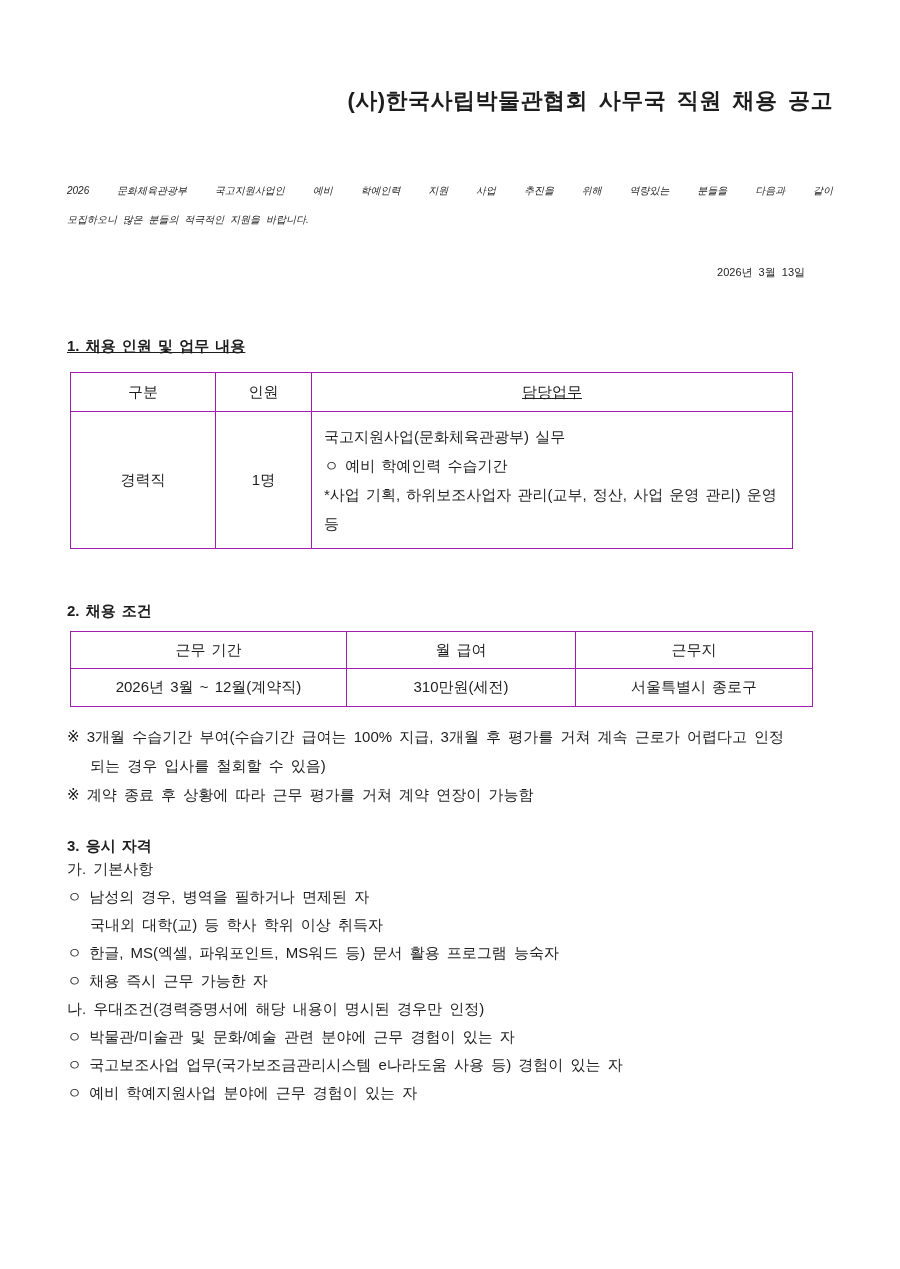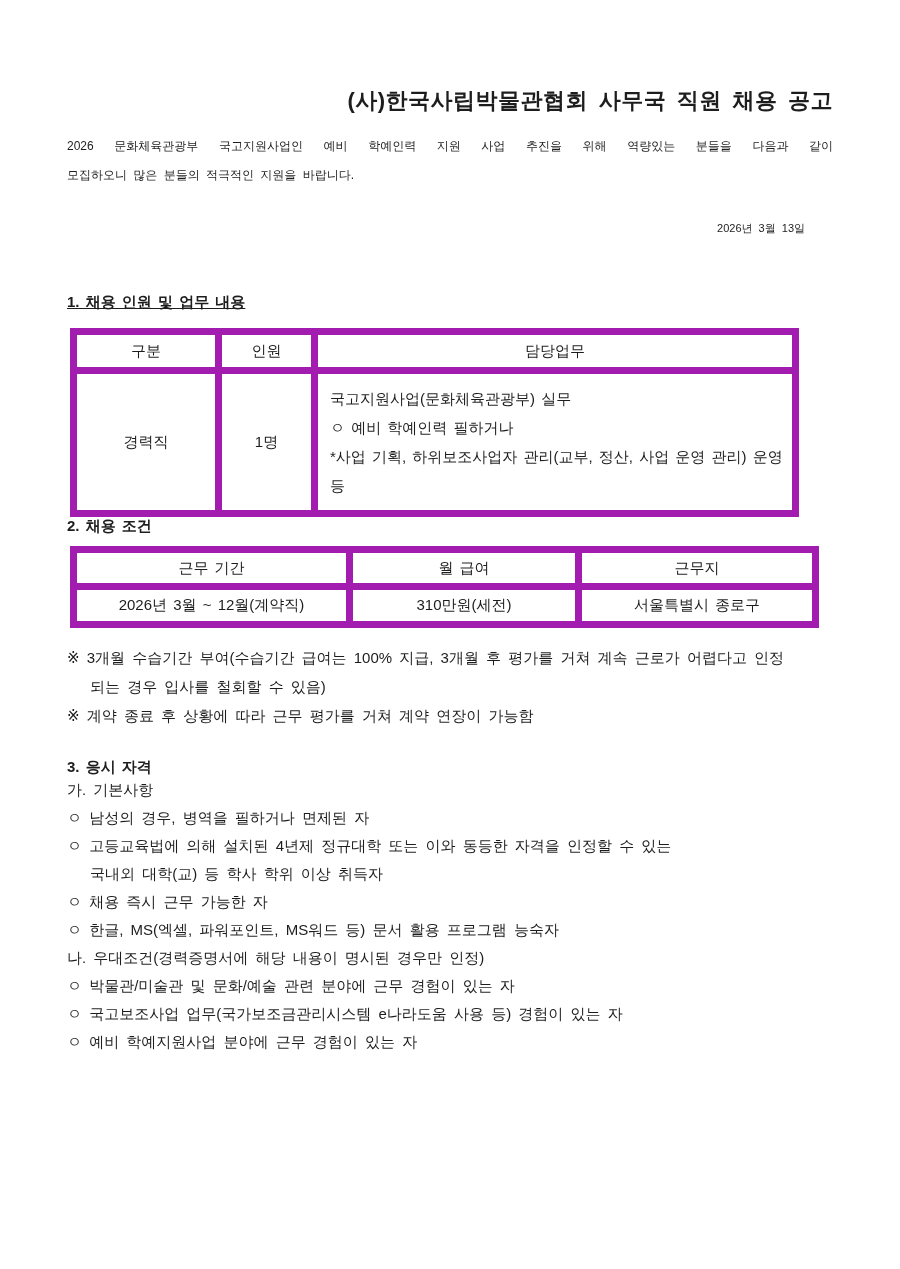--- a/index.html
+++ b/index.html
@@ -19,24 +19,25 @@
   .doc-title {
     margin-top: 86px;
     text-align: right;
     font-size: 22px;
     font-weight: bold;
     letter-spacing: 0.5px;
     line-height: 30px;
     word-spacing: 4px;
   }
   .intro {
-    margin-top: 16px;
-    font-size: 12px;
+    margin-top: 60px;
+    font-size: 10px;
     line-height: 29px;
     word-spacing: 3px;
+    font-style: italic;
   }
   .intro .justify-line {
     text-align: justify;
     text-align-last: justify;
   }
   .doc-date {
     margin-top: 28px;
     text-align: right;
     padding-right: 28px;
     font-size: 11px;
@@ -51,45 +52,45 @@
     line-height: 20px;
     word-spacing: 3px;
   }
   .section-heading {
     font-size: 15px;
     font-weight: bold;
     line-height: 18px;
     word-spacing: 2px;
   }
   .heading-1 { margin-top: 55px; text-decoration: underline; }
-  .heading-2 { }
+  .heading-2 { margin-top: 53px; }
   .heading-3 { margin-top: 28px; }
   table {
     border-collapse: collapse;
     width: 722px;
     margin-left: 3px;
     table-layout: fixed;
   }
   .table-1 { margin-top: 17px; }
   .table-2 { margin-top: 11px; }
   th, td {
-    border: 7px solid #a21caf;
+    border: 1px solid #a21caf;
     font-size: 15px;
     font-weight: normal;
     text-align: center;
     vertical-align: middle;
     word-spacing: 2px;
   }
   .table-1 th { height: 39px; }
   .table-1 td { height: 101px; }
   .table-2 th { height: 37px; }
   .table-2 td { height: 38px; }
   .table-1 .col-category { width: 145px; }
   .table-1 .col-count    { width: 96px; }
-  .table-1 .col-duties   { width: 481px; }
+  .table-1 .col-duties   { width: 481px; text-decoration: underline; }
   .table-2 .col-period   { width: 276px; }
   .table-2 .col-salary   { width: 229px; }
   .table-2 .col-location { width: 237px; }
   td.duties-cell {
     text-align: left;
     padding: 10px 6px 10px 12px;
   }
   td.duties-cell .duty-line { line-height: 29px; }
   .notes {
     margin-top: 15px;
@@ -127,21 +128,21 @@
         <tr>
       <th class="col-category">구분</th>
       <th class="col-count">인원</th>
       <th class="col-duties">담당업무</th>
     </tr>
     <tr>
       <td>경력직</td>
       <td>1명</td>
       <td class="duties-cell">
         <div class="duty-line">국고지원사업(문화체육관광부) 실무</div>
-        <div class="duty-line">ㅇ 예비 학예인력 필하거나</div>
+        <div class="duty-line">ㅇ 예비 학예인력 수습기간</div>
         <div class="duty-line">*사업 기획, 하위보조사업자 관리(교부, 정산, 사업 운영 관리) 운영 등</div>
       </td>
     </tr>
   </tbody>
     </table>
 
   <div class="section-heading heading-2">2. 채용 조건</div>
 
   <table class="table-2">
     <tbody>
@@ -162,23 +163,22 @@
     <div>※ 3개월 수습기간 부여(수습기간 급여는 100% 지급, 3개월 후 평가를 거쳐 계속 근로가 어렵다고 인정</div>
     <div class="indent">되는 경우 입사를 철회할 수 있음)</div>
     <div>※ 계약 종료 후 상황에 따라 근무 평가를 거쳐 계약 연장이 가능함</div>
   </div>
 
   <div class="section-heading heading-3">3. 응시 자격</div>
 
   <div class="qualifications">
     <div>가. 기본사항</div>
     <div>ㅇ 남성의 경우, 병역을 필하거나 면제된 자</div>
-    <div>ㅇ 고등교육법에 의해 설치된 4년제 정규대학 또는 이와 동등한 자격을 인정할 수 있는</div>
     <div class="indent">국내외 대학(교) 등 학사 학위 이상 취득자</div>
+    <div>ㅇ 한글, MS(엑셀, 파워포인트, MS워드 등) 문서 활용 프로그램 능숙자</div>
     <div>ㅇ 채용 즉시 근무 가능한 자</div>
-    <div>ㅇ 한글, MS(엑셀, 파워포인트, MS워드 등) 문서 활용 프로그램 능숙자</div>
     <div>나. 우대조건(경력증명서에 해당 내용이 명시된 경우만 인정)</div>
     <div>ㅇ 박물관/미술관 및 문화/예술 관련 분야에 근무 경험이 있는 자</div>
     <div>ㅇ 국고보조사업 업무(국가보조금관리시스템 e나라도움 사용 등) 경험이 있는 자</div>
     <div>ㅇ 예비 학예지원사업 분야에 근무 경험이 있는 자</div>
   </div>
 
 </div>
 
 </body></html>

